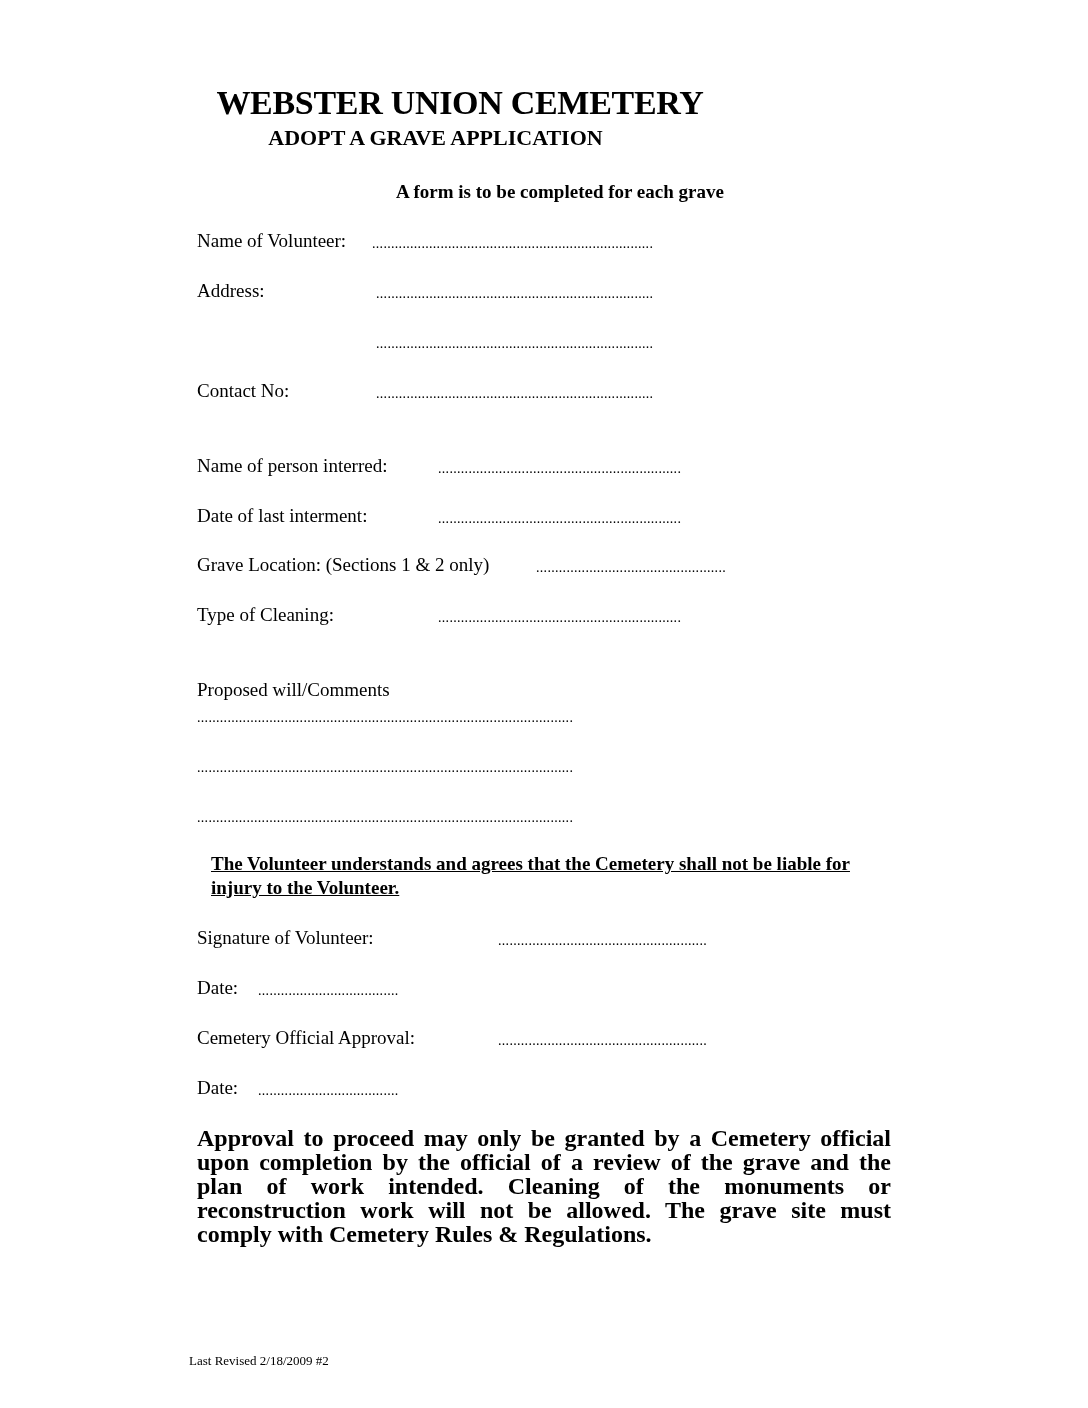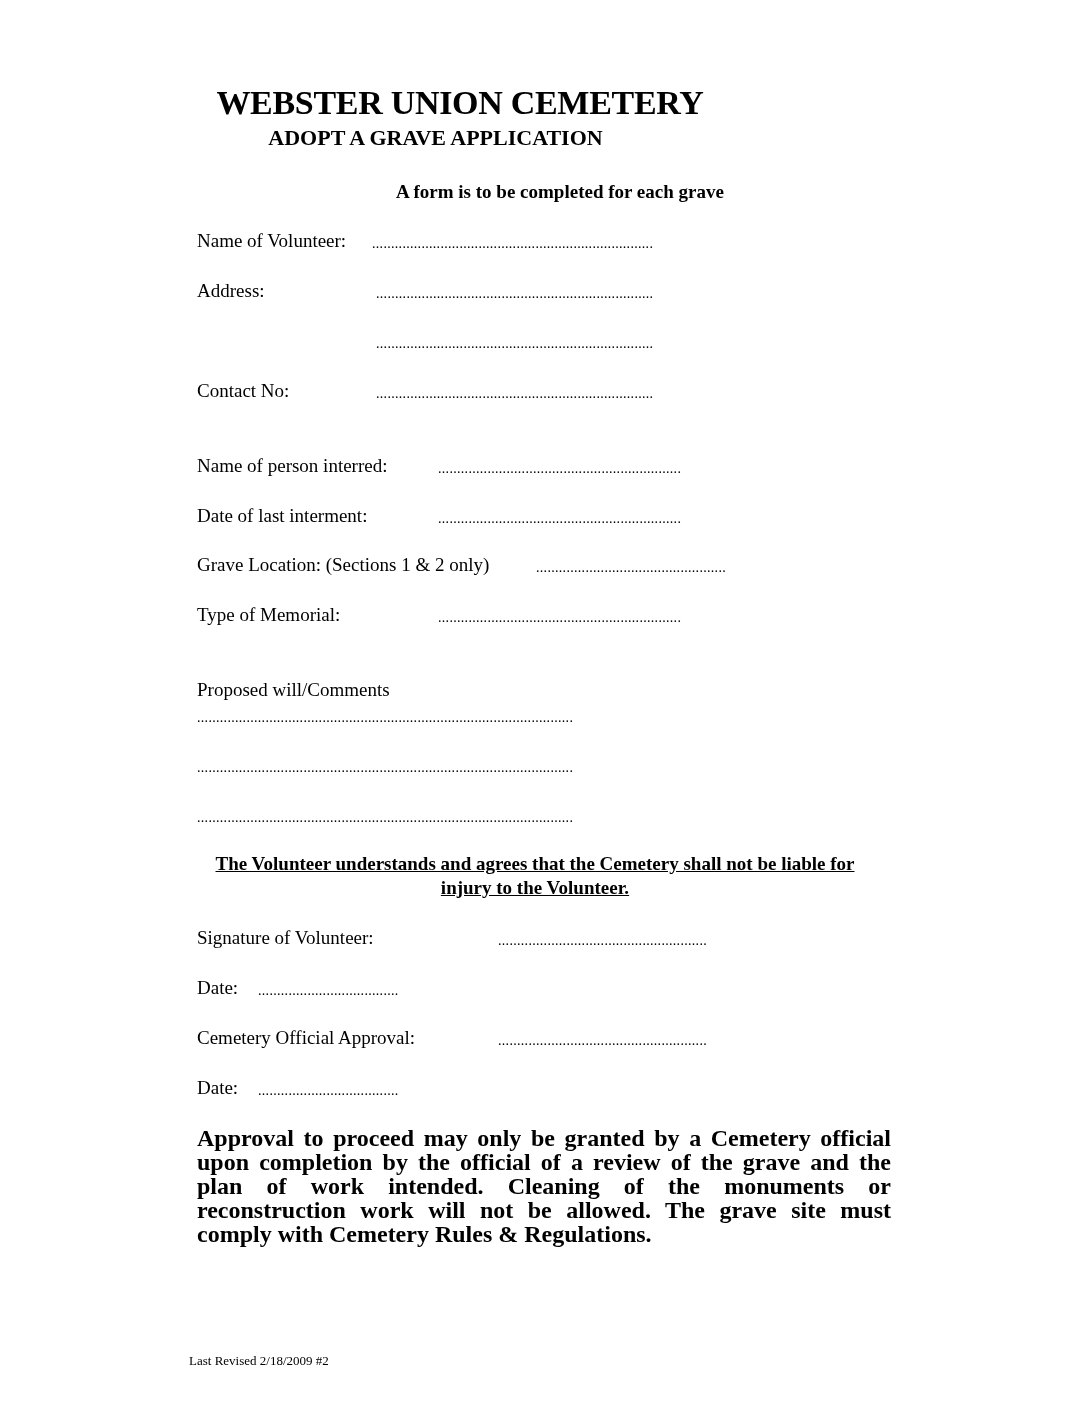--- a/index.html
+++ b/index.html
@@ -20,21 +20,21 @@
     left: 0; width: 1088px; top: 181px; text-align: center;
     font-size: 19px; font-weight: bold; padding-left: 16px;
   }
   .label { font-size: 19px; left: 197px; white-space: nowrap; }
   .dots {
     font-size: 14px; white-space: nowrap; overflow: hidden;
     letter-spacing: 0.3px; color: #000;
   }
   .dots::before { content: ""; }
   .disclaimer {
-    left: 188px; width: 694px; top: 852px; text-align: center;
+    left: 211px; width: 694px; top: 852px; 
     font-size: 19px; font-weight: bold; text-decoration: underline;
     line-height: 24px;
   }
   .notice {
     left: 197px; width: 694px; top: 1126px; text-align: justify;
     font-size: 24px; font-weight: bold; line-height: 24px;
     text-align-last: left;
   }
   .footer { left: 189px; top: 1353px; font-size: 13px; }
 </style>
@@ -57,21 +57,21 @@
 
 <div class="abs label" style="top:455px">Name of person interred:</div>
 <div class="abs dots" style="top:461px; left:438px; width:446px">................................................................</div>
 
 <div class="abs label" style="top:505px">Date of last interment:</div>
 <div class="abs dots" style="top:511px; left:438px; width:446px">................................................................</div>
 
 <div class="abs label" style="top:554px">Grave Location:  (Sections 1 &amp; 2 only)</div>
 <div class="abs dots" style="top:560px; left:536px; width:346px">..................................................</div>
 
-<div class="abs label" style="top:604px">Type of Memorial:</div>
+<div class="abs label" style="top:604px">Type of Cleaning:</div>
 <div class="abs dots" style="top:610px; left:438px; width:446px">................................................................</div>
 
 <div class="abs label" style="top:679px">Proposed will/Comments</div>
 <div class="abs dots" style="top:710px; left:197px; width:687px">...................................................................................................</div>
 <div class="abs dots" style="top:760px; left:197px; width:687px">...................................................................................................</div>
 <div class="abs dots" style="top:810px; left:197px; width:687px">...................................................................................................</div>
 
 <div class="abs disclaimer">The Volunteer understands and agrees that the Cemetery shall not be liable for injury to the Volunteer.</div>
 
 <div class="abs label" style="top:927px">Signature of Volunteer:</div>

